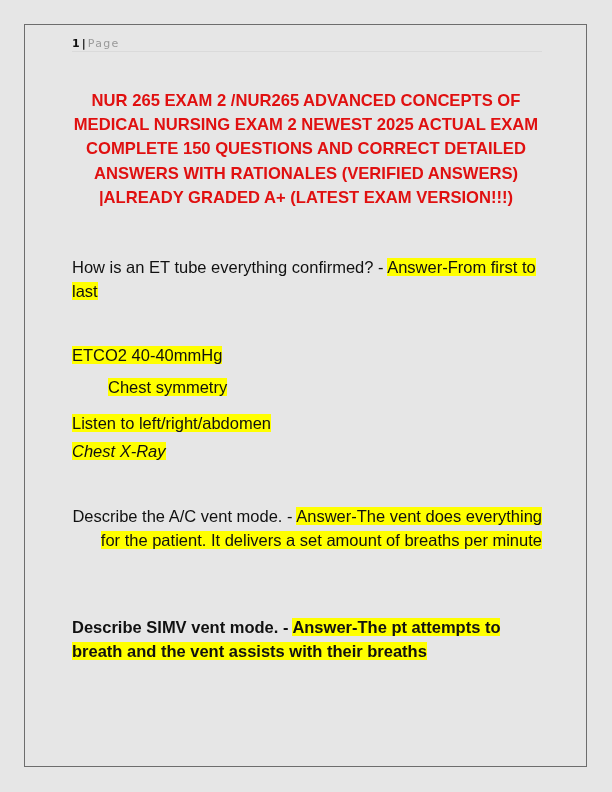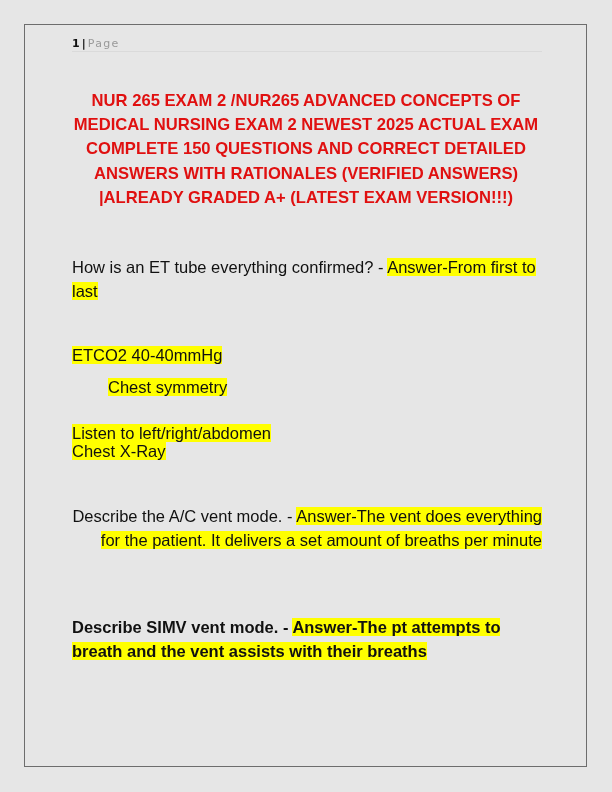--- a/index.html
+++ b/index.html
@@ -70,24 +70,24 @@
   <div class="para" style="top:255px;">
     <span>How is an ET tube everything confirmed? - </span><span class="hl">Answer-From first to last</span>
   </div>
 
   <div class="para" style="top:343px;">
     <span class="hl">ETCO2 40-40mmHg</span>
   </div>
   <div class="para" style="top:375px;padding-left:36px;">
     <span class="hl">Chest symmetry</span>
   </div>
-  <div class="para" style="top:421px;">
+  <div class="para" style="top:411px;">
     <span class="hl">Listen to left/right/abdomen</span>
   </div>
-  <div class="para" style="top:439px;">
+  <div class="para" style="top:439px;font-style:italic;">
     <span class="hl">Chest X-Ray</span>
   </div>
 
   <div class="para" style="top:504px;text-align:right;">
     <span>Describe the A/C vent mode. - </span><span class="hl">Answer-The vent does everything for the patient. It delivers a set amount of breaths per minute</span>
   </div>
 
   <div class="para" style="top:615px;font-weight:bold;">
     <span>Describe SIMV vent mode. - </span><span class="hl">Answer-The pt attempts to breath and the vent assists with their breaths</span>
   </div>

